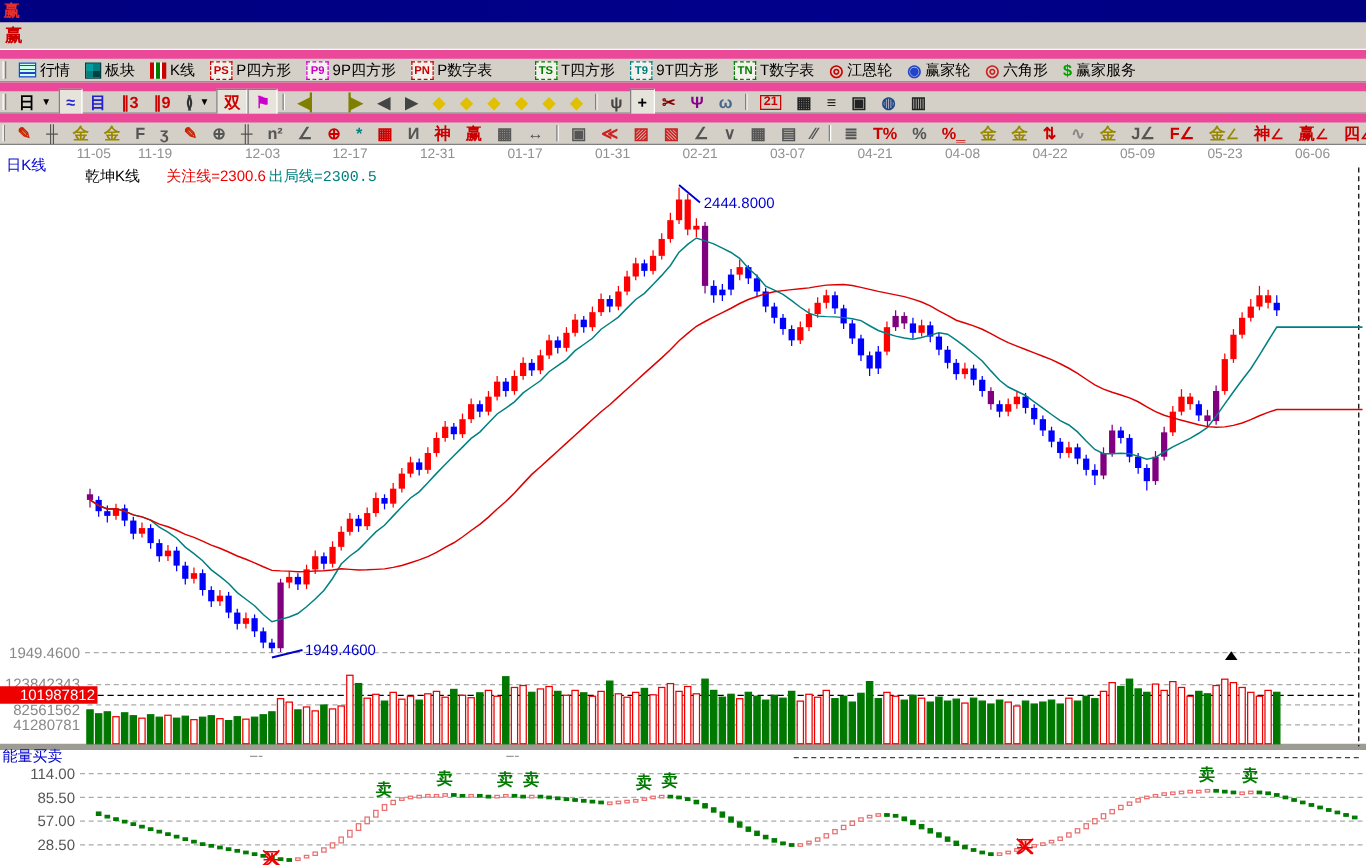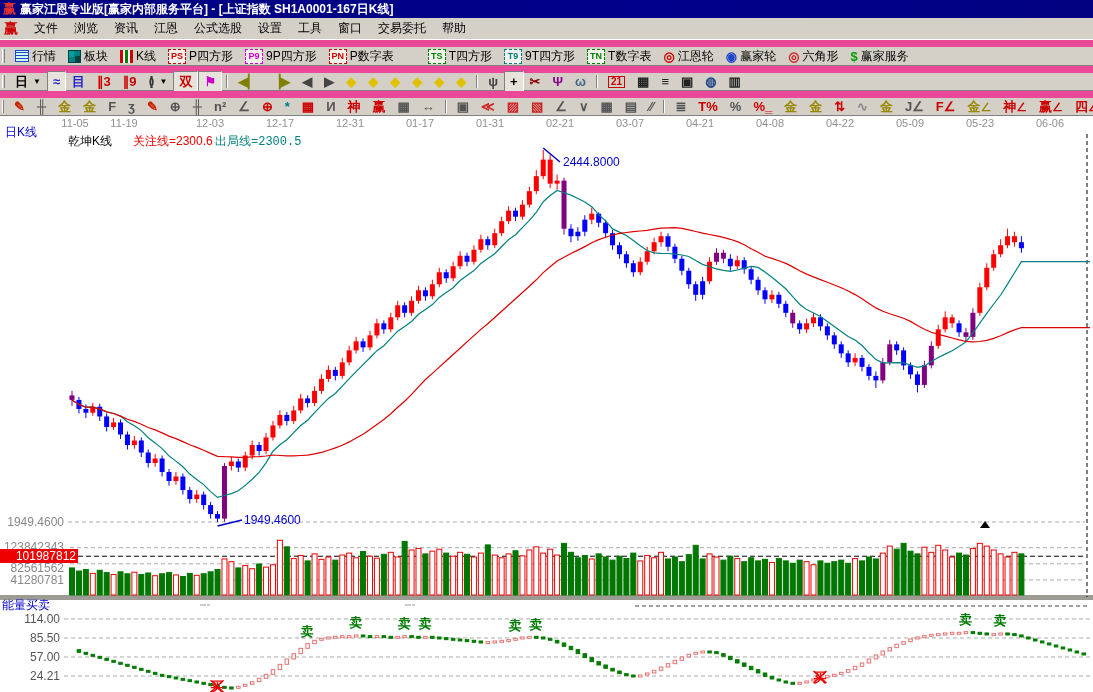--- a/index.html
+++ b/index.html
@@ -41,26 +41,24 @@
   .volhi { position:absolute; left:0; width:78px; background:#ee0000; color:#fff;
     font-size:12px; text-align:right; padding-right:2px; height:14px; line-height:14px; }
   #dateRow { position:absolute; left:0; top:1px; width:1093px; height:12px; }
   #dateRow span { position:absolute; font-size:11px; color:#909090; transform:translateX(-50%);text-align:center; }
 </style>
 </head>
 <body>
 
 <div class="titlebar">
   <span class="logo">赢</span>
-  <span>赢家江恩专业版[赢家内部服务平台] - [上证指数  SH1A0001-167日K线]</span>
 </div>
 
 <div class="menubar">
   <span class="logo">赢</span>
-  <span id="menuItems"><span class="mitem">文件</span><span class="mitem">浏览</span><span class="mitem">资讯</span><span class="mitem">江恩</span><span class="mitem">公式选股</span><span class="mitem">设置</span><span class="mitem">工具</span><span class="mitem">窗口</span><span class="mitem">交易委托</span><span class="mitem">帮助</span></span>
 </div>
 
 <div class="tbar" id="tbar1">
     <span class="grip"></span>
     <span class="tb-btn">
       <span class="icon-grid"></span>
       <span>行情</span>
     </span>
     <span class="tb-btn">
       <span class="icon-blocks"></span>
@@ -972,14 +970,14 @@
   <span class="num" style="left:0;top:399px;">1949.4600</span>
   <span class="num" style="left:0;top:424px;">123842343</span>
   <span class="volhi" style="top:433px;">101987812</span>
   <span class="num" style="left:0;top:445px;">82561562</span>
   <span class="num" style="left:0;top:457px;">41280781</span>
 
   <span class="clabel" style="left:2px;top:481px;color:#0000cc;">能量买卖</span>
   <span class="num" style="left:0;top:496px;width:60px;color:#555;">114.00</span>
   <span class="num" style="left:0;top:515px;width:60px;color:#555;">85.50</span>
   <span class="num" style="left:0;top:534px;width:60px;color:#555;">57.00</span>
-  <span class="num" style="left:0;top:553px;width:60px;color:#555;">24.21</span>
+  <span class="num" style="left:0;top:553px;width:60px;color:#555;">28.50</span>
 </div>
 
 </body></html>

